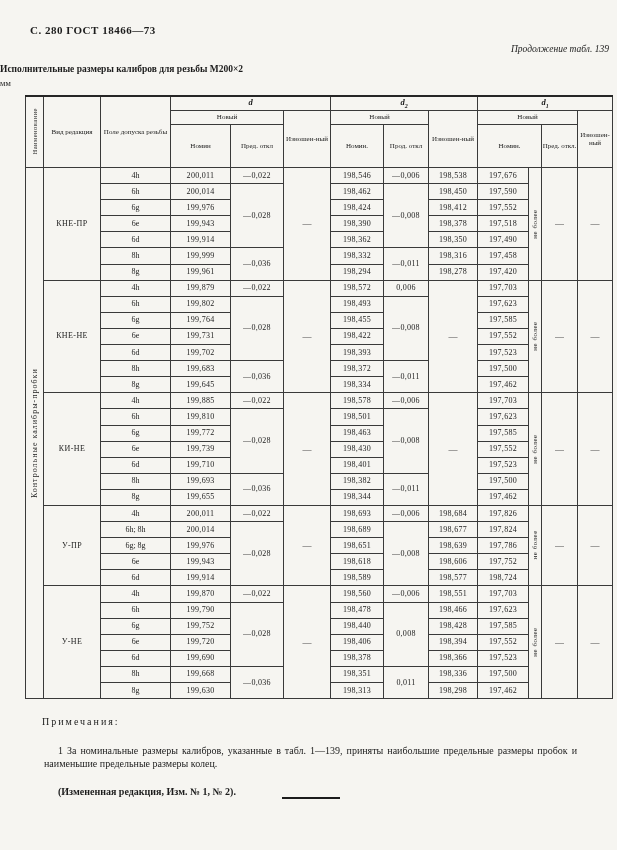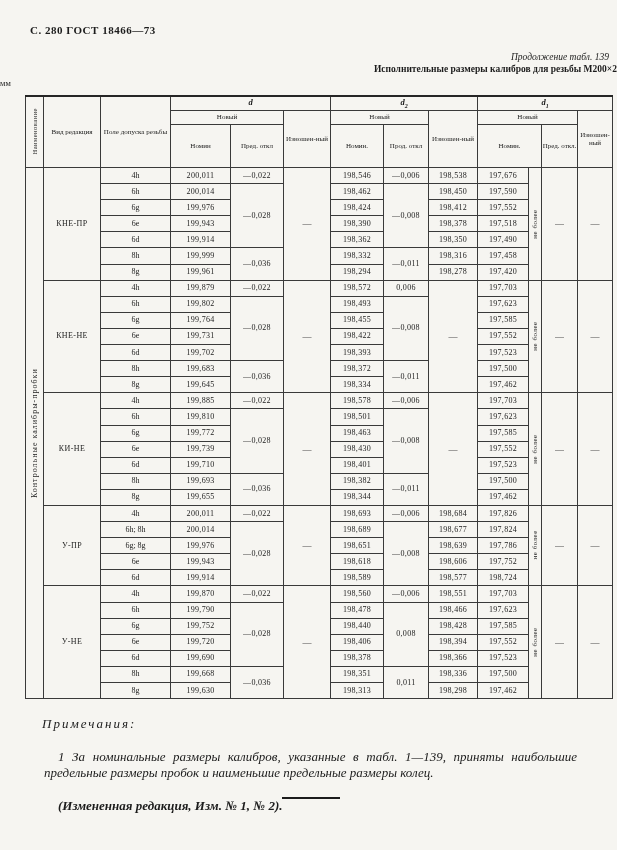--- a/index.html
+++ b/index.html
@@ -9,26 +9,26 @@
     font-family:"Liberation Serif","DejaVu Serif",serif;
     color:#1c1c1c;
     position:relative;
     -webkit-font-smoothing:antialiased;
   }
   .hdr-left{
     position:absolute;top:24px;left:30px;
     font-size:11px;font-weight:bold;letter-spacing:.5px;
   }
   .cont{
-    position:absolute;top:52px;right:8px;
+    position:absolute;top:44px;right:8px;
     font-size:9.5px;font-style:italic;
   }
   .title{
     position:absolute;top:64px;left:0;width:617px;
-    text-align:right;font-size:9.5px;font-weight:bold;
+    text-align:left;font-size:9.5px;font-weight:bold;
   }
   .units{
     position:absolute;top:78px;left:0;width:617px;
     font-size:8.5px;
   }
   table.gost{
     position:absolute;top:95px;left:25px;
     width:587px;table-layout:fixed;
     border-collapse:collapse;
     border:1.6px solid #262626;
@@ -63,21 +63,21 @@
     transform:rotate(180deg);
     text-align:center;
     letter-spacing:.5px;
   }
   th.namehdr{font-size:6.5px;}
   td.namecol{font-size:8px;letter-spacing:1px;}
   td.strip{font-size:7px;}
   tr.gs td{border-top:1.8px solid #262626;}
   .notes{
     position:absolute;top:716px;left:28px;width:565px;
-    font-size:13px;line-height:1.28;text-align:justify;font-style:italic;
+    font-size:10px;line-height:1.28;text-align:justify;
   }
   .notes-h{letter-spacing:2px;padding-left:14px;}
   .notes p{margin:16px;text-indent:14px;}
   .notes p.bold{font-weight:bold;}
   .endrule{
     position:absolute;top:797px;left:282px;
     width:58px;height:2px;background:#1c1c1c;
   }
 </style>
 </head>

